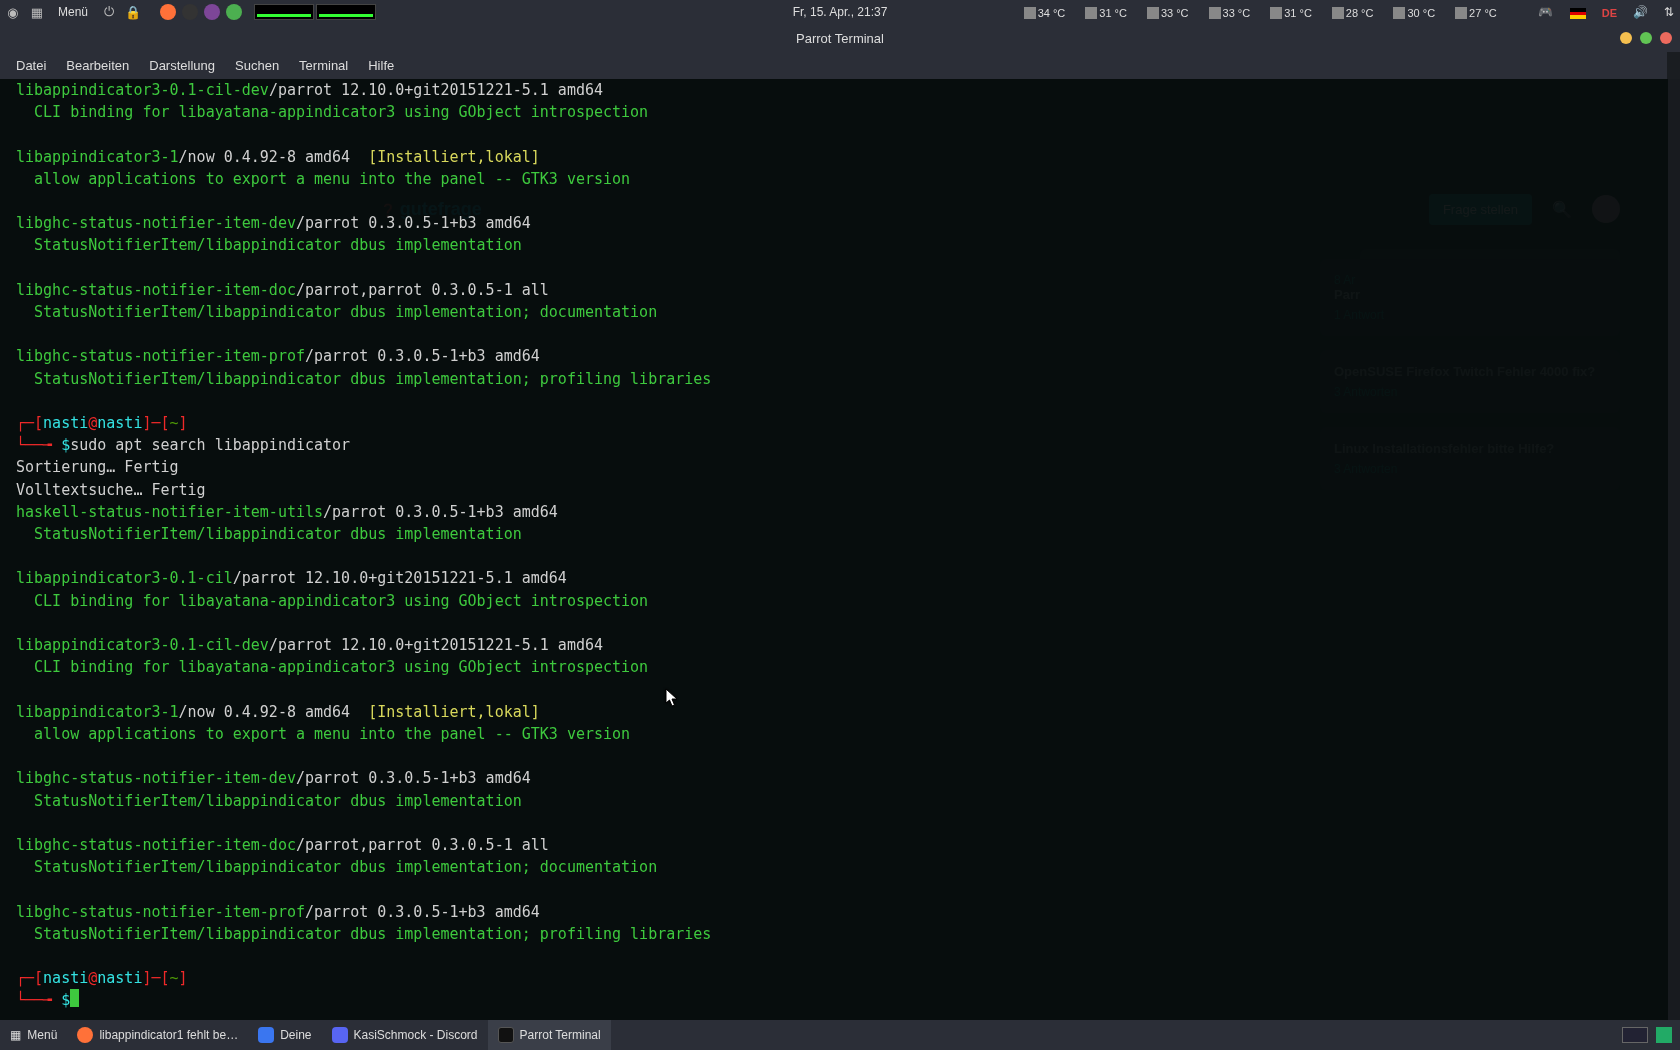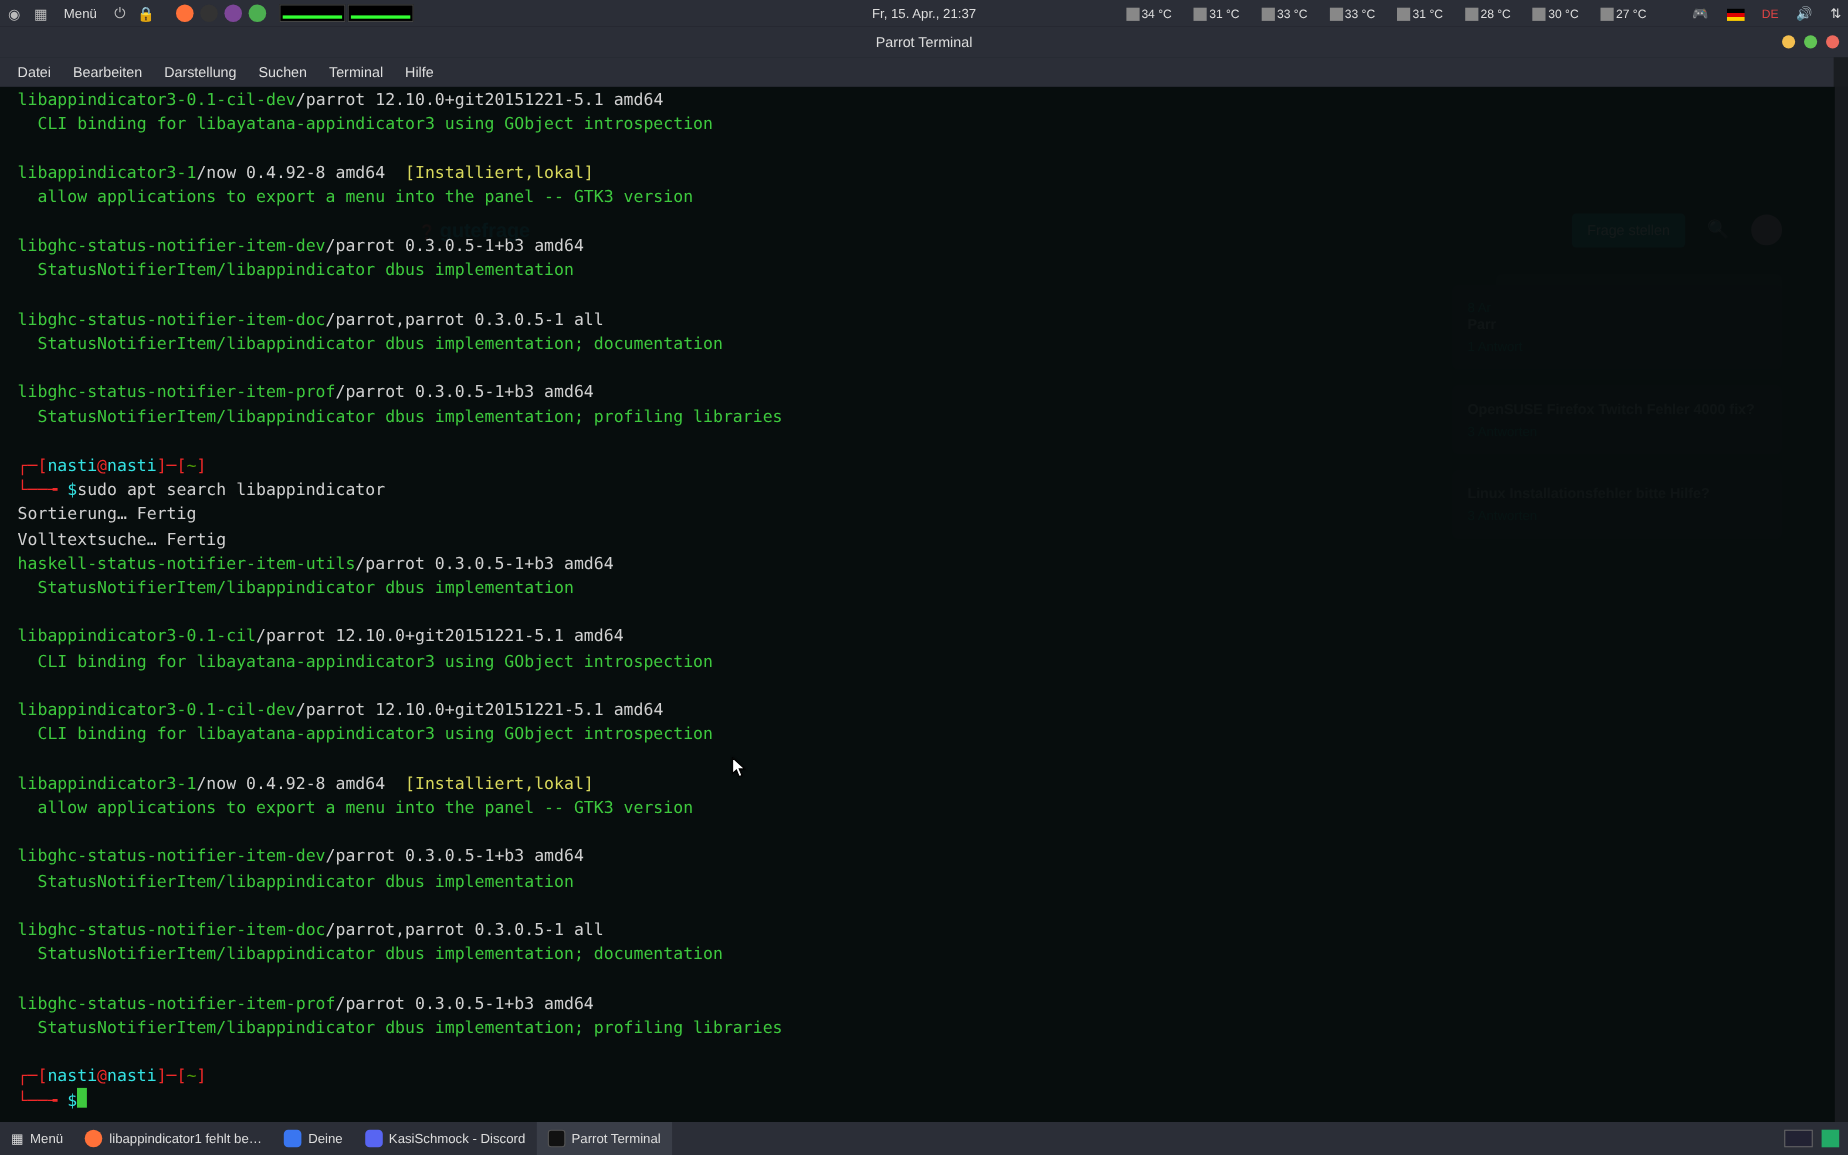--- a/index.html
+++ b/index.html
@@ -170,21 +170,21 @@
         <span class="temp-ico"></span>
         <span>30 °C</span>
       </span>
     <span class="temp">
         <span class="temp-ico"></span>
         <span>27 °C</span>
       </span>
     <span style="width:8px"></span>
     <span style="color:#fff;">🎮</span>
     <span class="flag-de"></span>
-    <span style="font-size:11px;font-weight:normal;color:#d44;">DE</span>
+    <span style="font-size:11px;font-weight:bold;color:#d44;">DE</span>
     <span>🔊</span>
     <span>⇅</span>
   </div>
 </div>
 
 <div class="win-title">
   <span>Parrot Terminal</span>
   <div class="win-ctrl">
     <span class="wc min"></span>
     <span class="wc max"></span>

